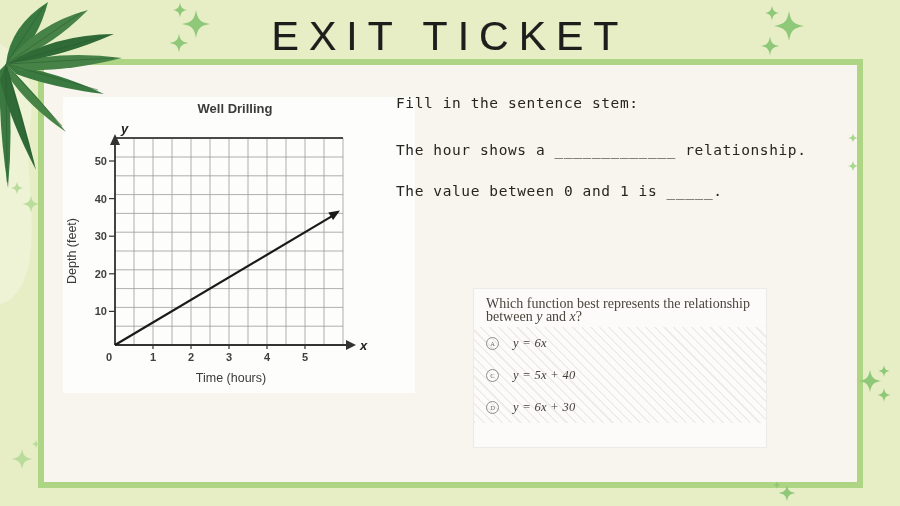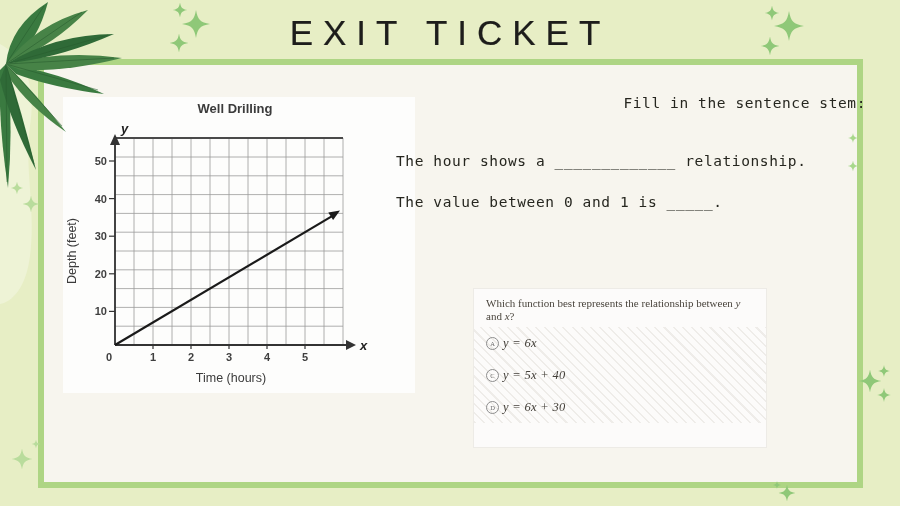--- a/index.html
+++ b/index.html
@@ -2,63 +2,63 @@
 <html><head>
 <meta charset="utf-8">
 <style>
   html,body{margin:0;padding:0;}
   body{font-family:"Liberation Sans",sans-serif;}
   .page{position:relative;width:900px;height:506px;background:#e7eec5;overflow:hidden;}
 
   .slide-title{
     position:absolute;left:0;top:13px;width:100%;text-align:center;
     font-family:"Liberation Sans",sans-serif;font-weight:300;
-    font-size:35px;letter-spacing:10px;color:#1d1d1b;
+    font-size:41px;letter-spacing:10px;color:#1d1d1b;
     -webkit-text-stroke:0.2px #1d1d1b;
   }
 
   .card{
     position:absolute;left:38px;top:59px;width:825px;height:429px;
     box-sizing:border-box;border:6px solid #aed584;background:#f7f5ee;
   }
 
   .graph-box{
     position:absolute;left:63px;top:97px;width:352px;height:296px;
     background:#fdfdfc;
   }
 
   .stem{
     position:absolute;left:396px;top:89px;width:470px;
     font-family:"DejaVu Sans Mono","Liberation Mono",monospace;
     font-size:14.5px;letter-spacing:0.6px;color:#26261f;
   }
   .stem div{height:41.2px;line-height:41.2px;white-space:nowrap;}
-  .stem .heading{line-height:28px;height:28px;margin-bottom:24px;text-align:right;}
+  .stem .heading{line-height:28px;height:28px;margin-bottom:13px;}
 
   .mc-box{
     position:absolute;left:473px;top:288px;width:294px;height:160px;
     background:#fcfbfa;border:1px solid #edebe6;box-sizing:border-box;
     font-family:"Liberation Serif",serif;color:#4c473f;
   }
   .mc-question{
-    padding:8px 10px 0 12px;font-size:11px;line-height:13px;color:#4a453d;
+    padding:8px 10px 0 12px;font-size:14px;line-height:13px;color:#4a453d;
   }
   .mc-question .v{font-style:italic;}
   .mc-options{
     margin-top:4px;
     background:repeating-linear-gradient(45deg, rgba(185,178,165,0.20) 0px, rgba(185,178,165,0.20) 1.5px, transparent 1.5px, transparent 6.5px);
   }
   .mc-row{display:flex;align-items:center;height:32px;padding-left:12px;}
   .mc-letter{
     flex:0 0 auto;width:11px;height:11px;border:1px solid #8d8d8d;border-radius:50%;
     font-size:6.5px;line-height:11px;text-align:center;color:#6a6a6a;
     font-family:"Liberation Serif",serif;background:transparent;
   }
   .mc-formula{
-    margin-left:4px;font-style:italic;font-size:12.5px;color:#44403a;
+    margin-left:14px;font-style:italic;font-size:12.5px;color:#44403a;
     font-family:"Liberation Serif",serif;letter-spacing:0.3px;
   }
 
   .deco{position:absolute;left:0;top:0;pointer-events:none;z-index:10;}
 
   svg text{font-family:"Liberation Sans",sans-serif;}
 </style>
 </head>
 <body>
 

